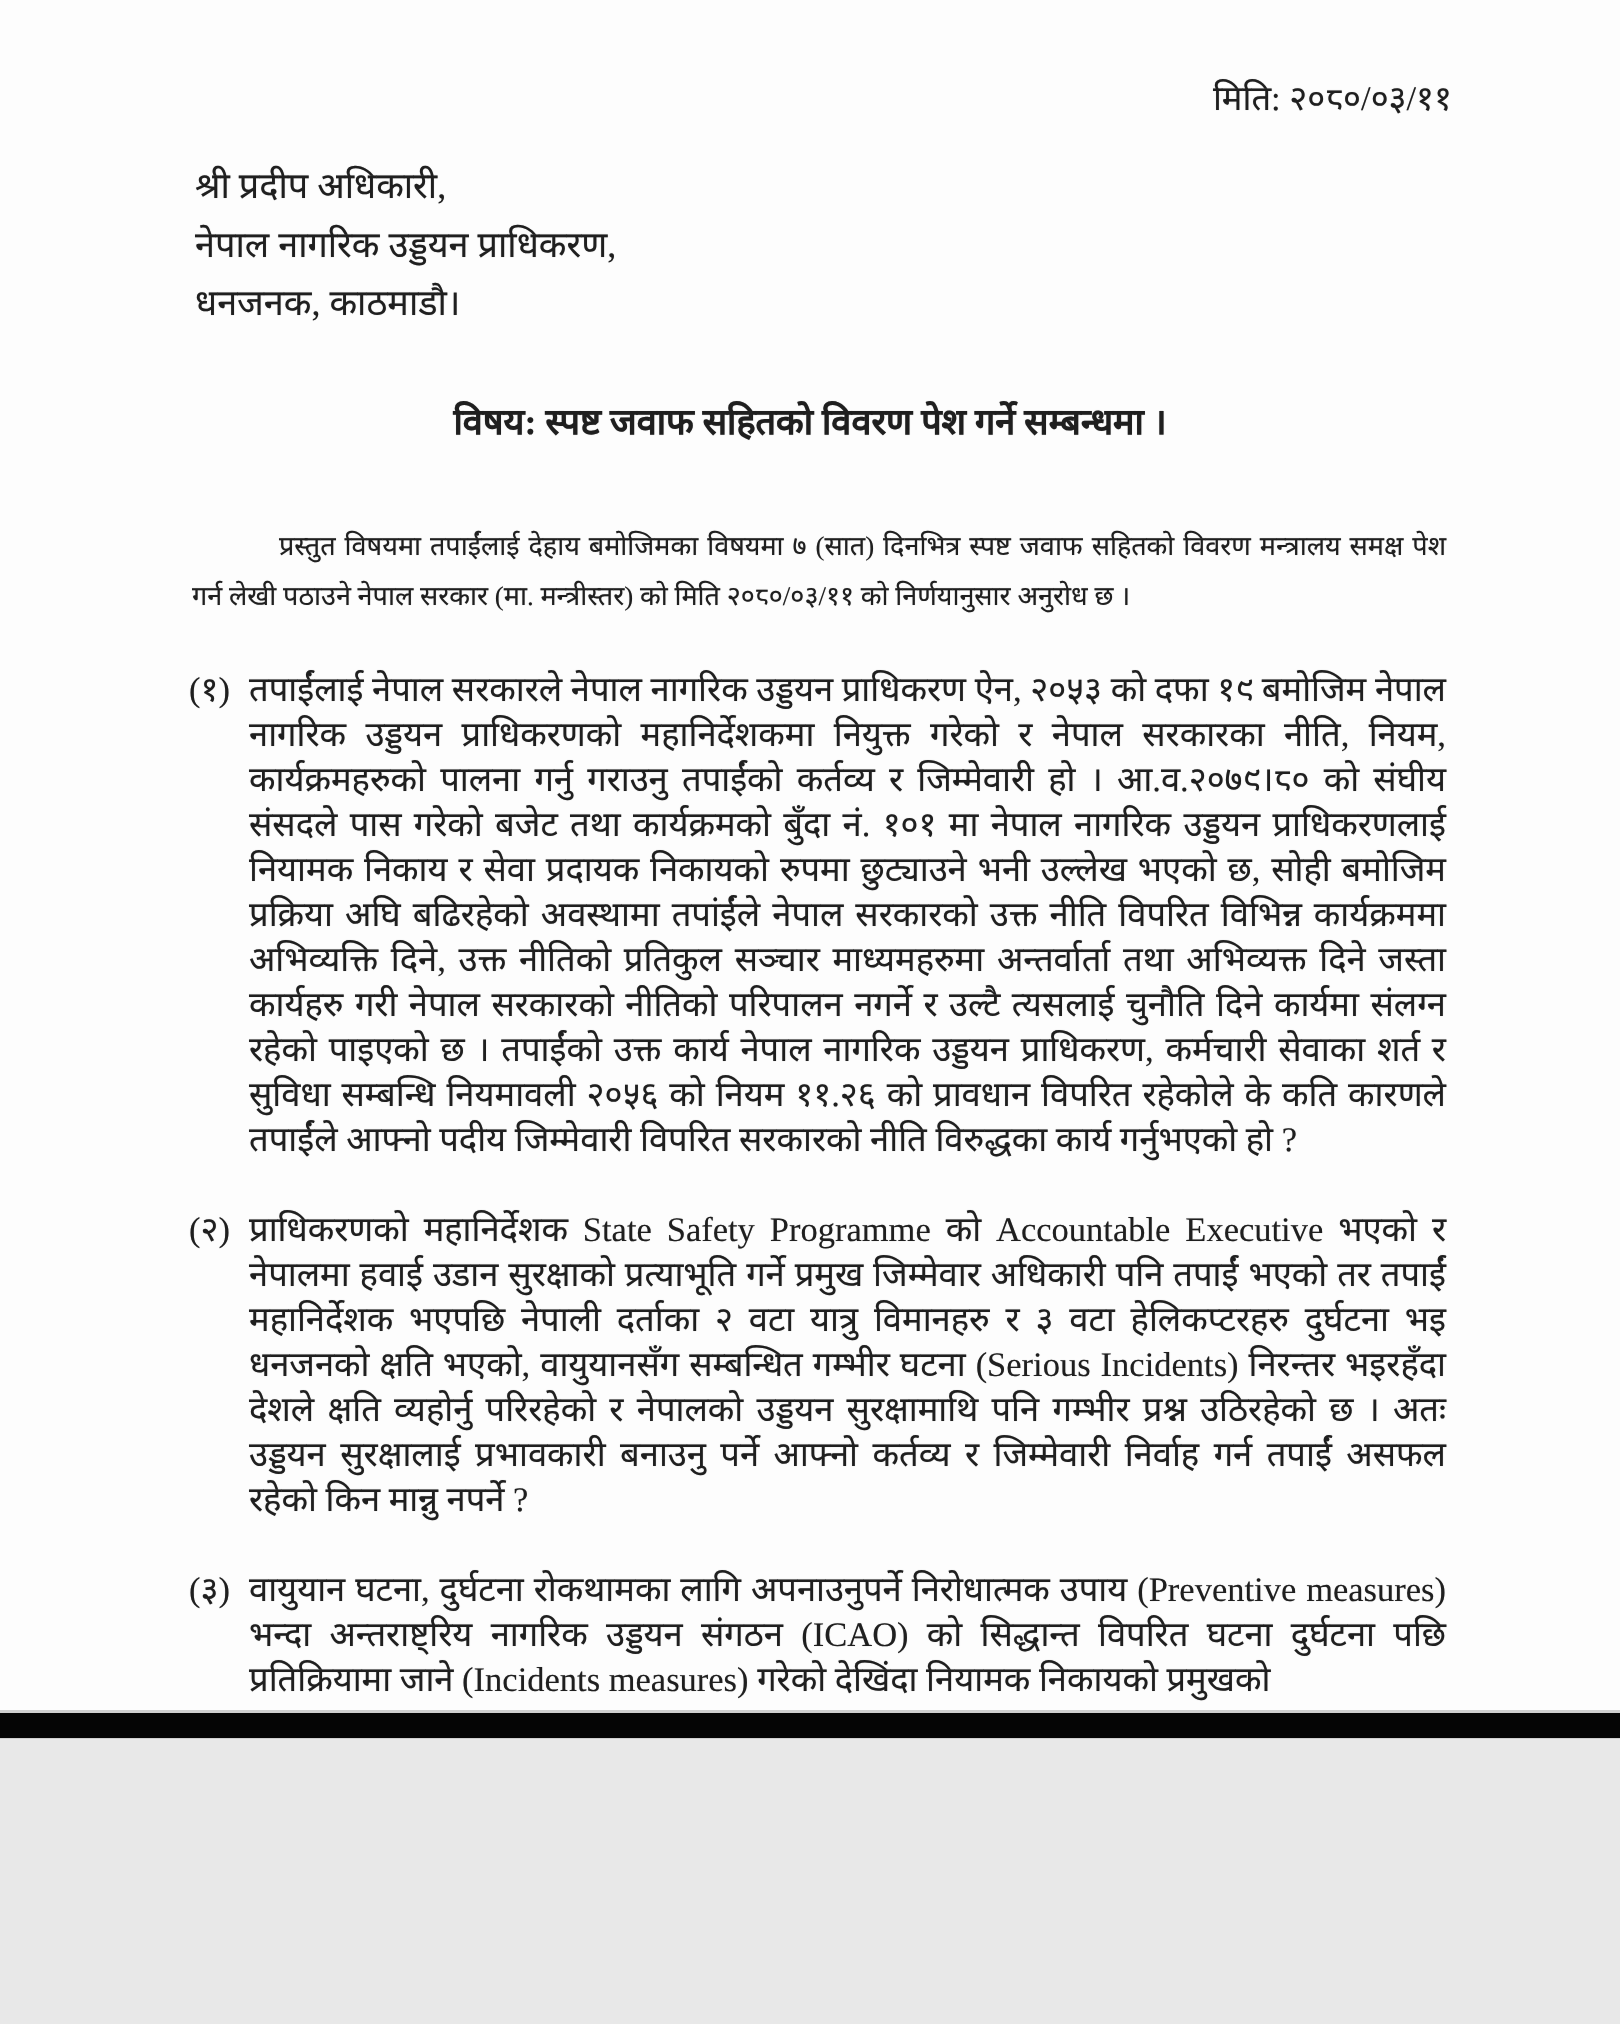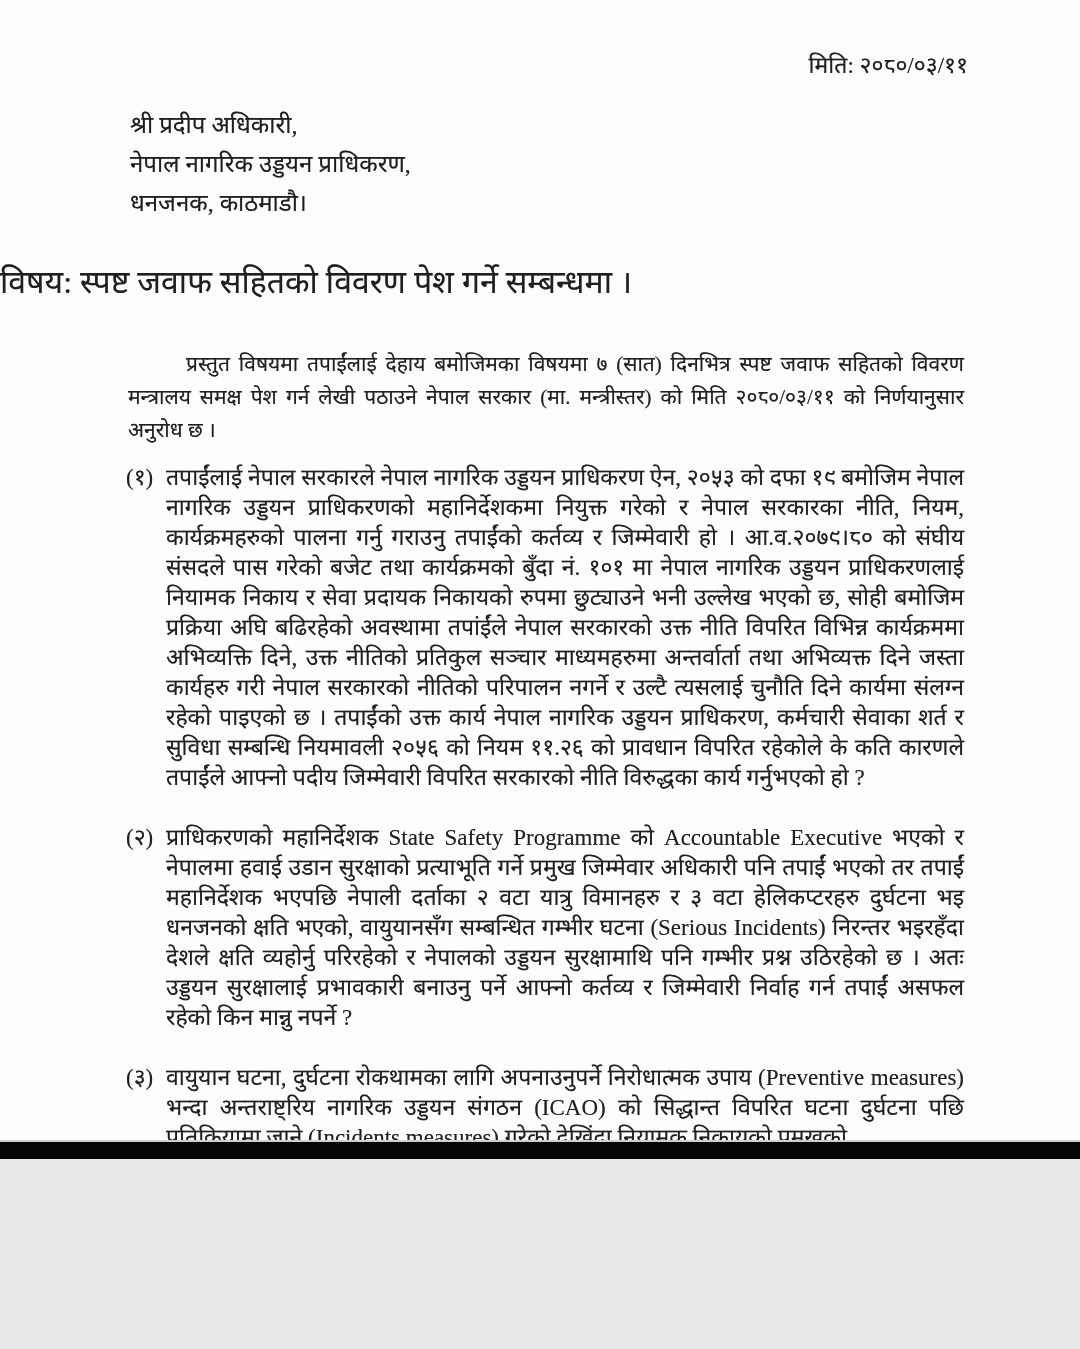--- a/index.html
+++ b/index.html
@@ -31,36 +31,37 @@
     left: 130px;
     font-size: 24px;
     line-height: 39px;
     margin-top: 12px;
   }
   .subject-line {
     position: absolute;
     top: 264px;
     left: 0;
     width: 100%;
-    font-size: 32px;
-    font-weight: normal;
+    text-align: center;
+    font-size: 24px;
+    font-weight: bold;
     line-height: 36px;
   }
   .body-col {
     position: absolute;
     top: 348px;
     left: 128px;
     right: 116px;
   }
   .intro-paragraph {
-    font-size: 21px;
+    font-size: 18px;
     line-height: 33px;
     text-align: justify;
     text-indent: 58px;
-    margin: 0 0 16px 0;
+    margin: 0 0 31px 0;
     font-family: Liberation Serif, serif;
   }
   .point {
     position: relative;
     padding-left: 38px;
     font-size: 23px;
     line-height: 30px;
     text-align: justify;
     margin: 0 0 30px 0;
   }

